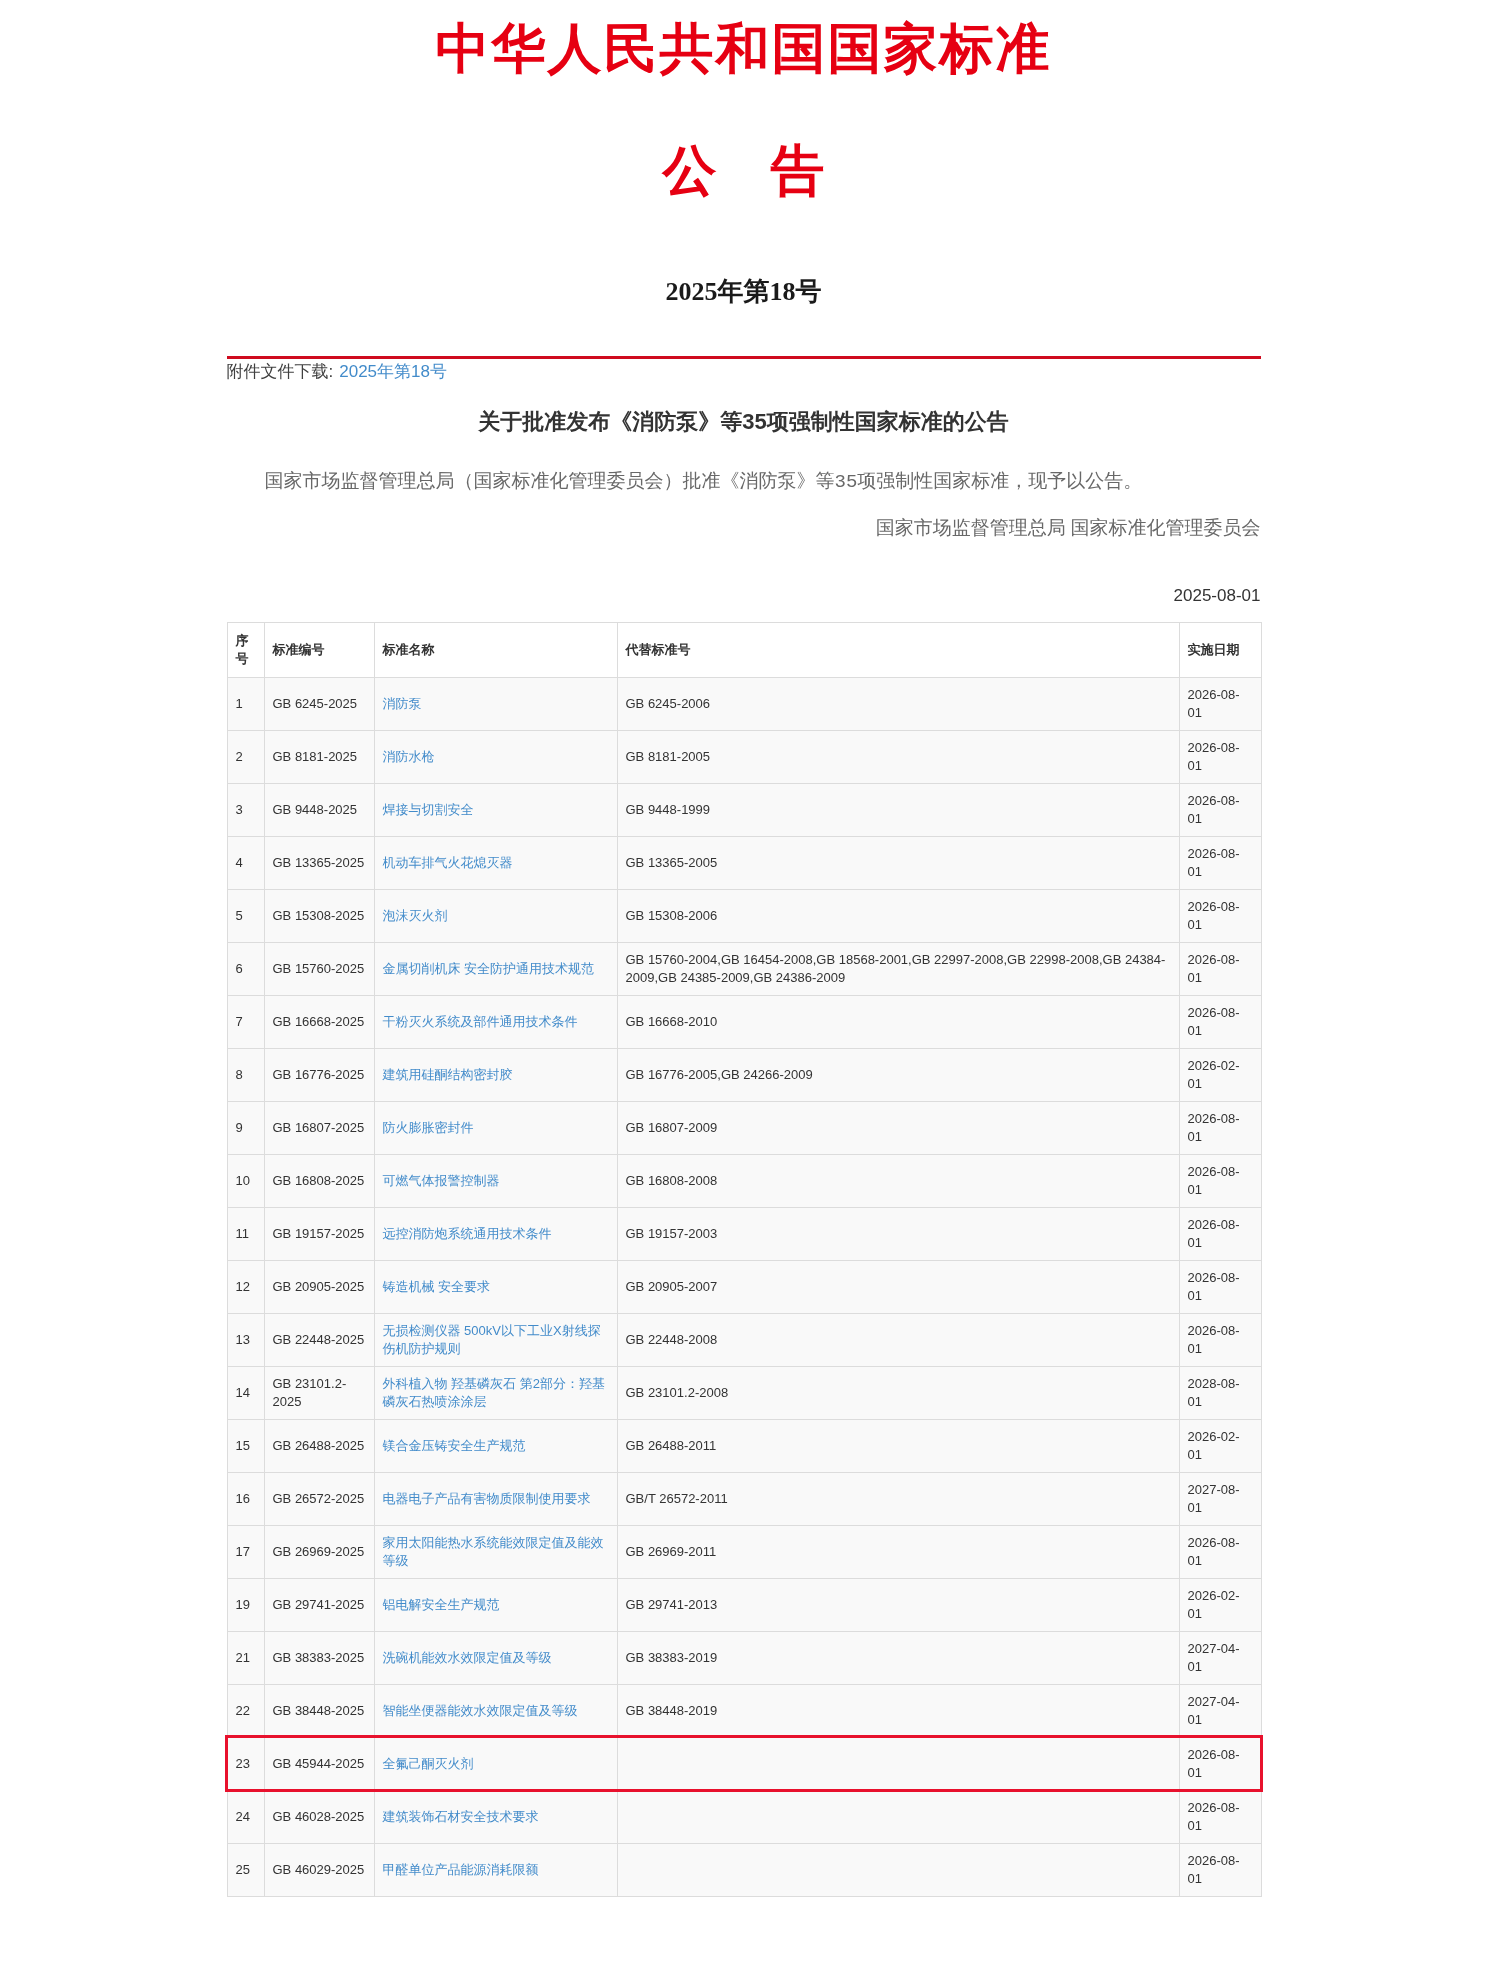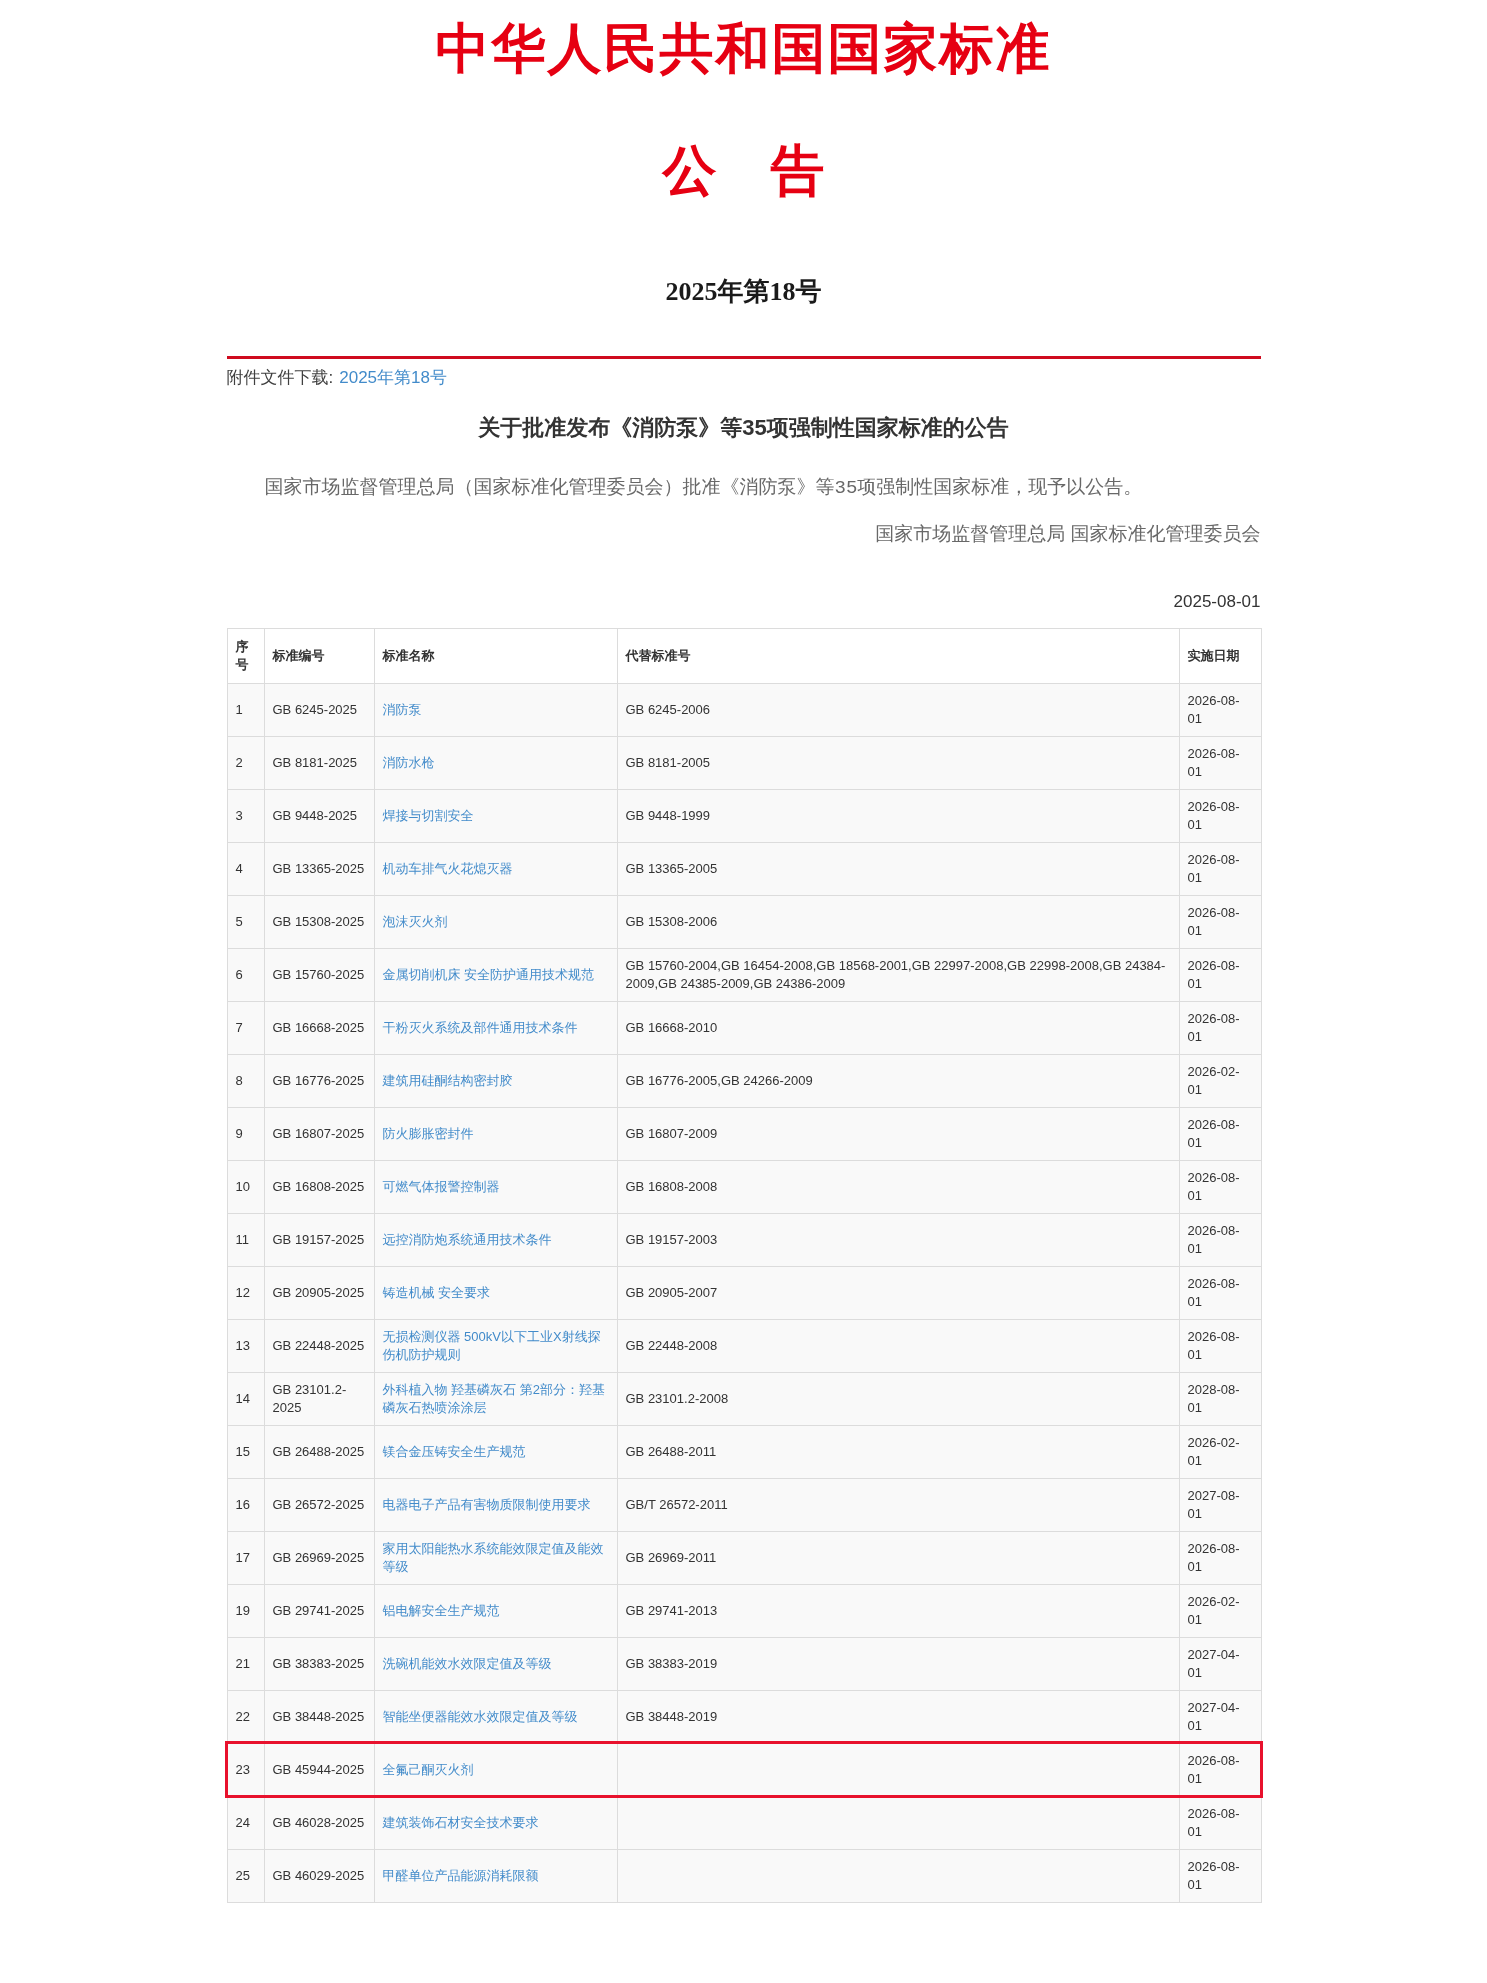--- a/index.html
+++ b/index.html
@@ -47,21 +47,21 @@
     text-align:center;
     font-family:"Liberation Serif","DejaVu Serif",serif;
     font-size:26px;
     font-weight:700;
     color:#1a1a1a;
     margin-top:76px;
   }
   .attachment-bar{
     margin-top:47px;
     border-top:3px solid var(--rule-red);
-    padding-top:7px;
+    padding-top:1px;
     font-size:17px;
     color:#404040;
   }
   .attachment-bar .link{
     color:var(--link-blue);
     text-decoration:none;
     margin-left:6px;
     cursor:pointer;
   }
   .announce-title{
@@ -75,21 +75,21 @@
     margin-top:32px;
     font-family:Liberation Mono, monospace;
     font-size:19px;
     line-height:1.4;
     color:var(--text-gray);
     text-indent:2em;
   }
   .signature{
     margin-top:19px;
     text-align:right;
-    font-family:Liberation Sans, sans-serif;
+    font-family:Liberation Serif, serif;
     font-size:19px;
     color:var(--text-gray);
   }
   .pub-date{
     margin-top:45px;
     text-align:right;
     font-size:17px;
     color:var(--text-dark);
   }
   table.standards{

